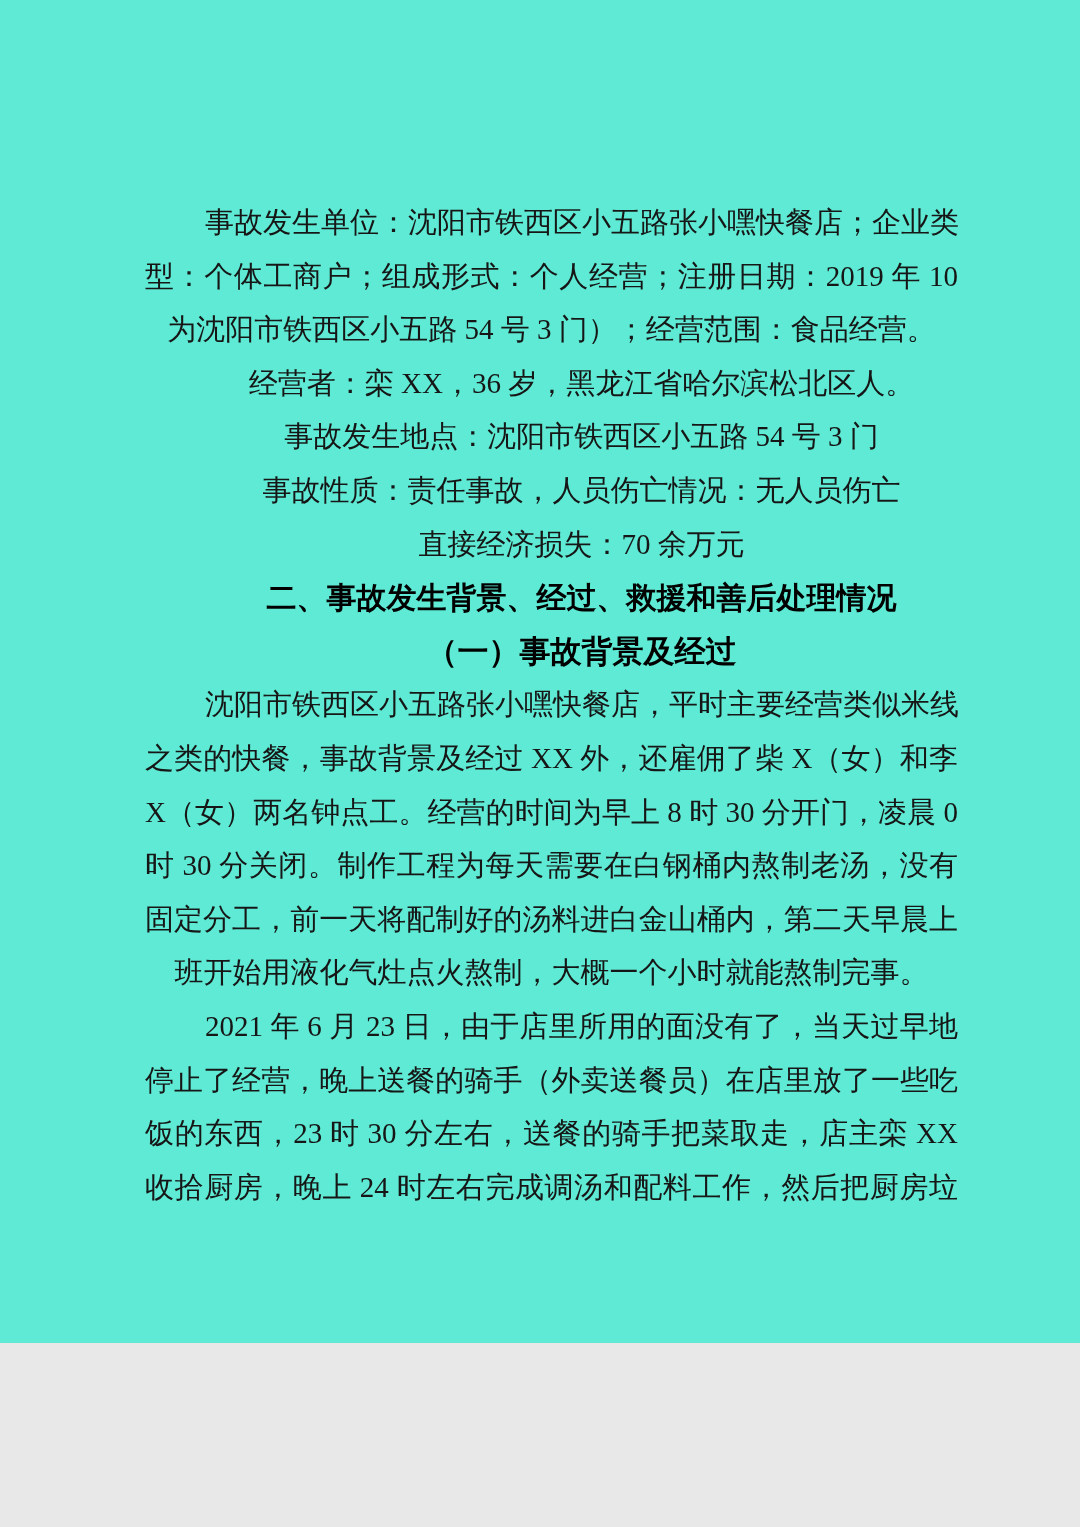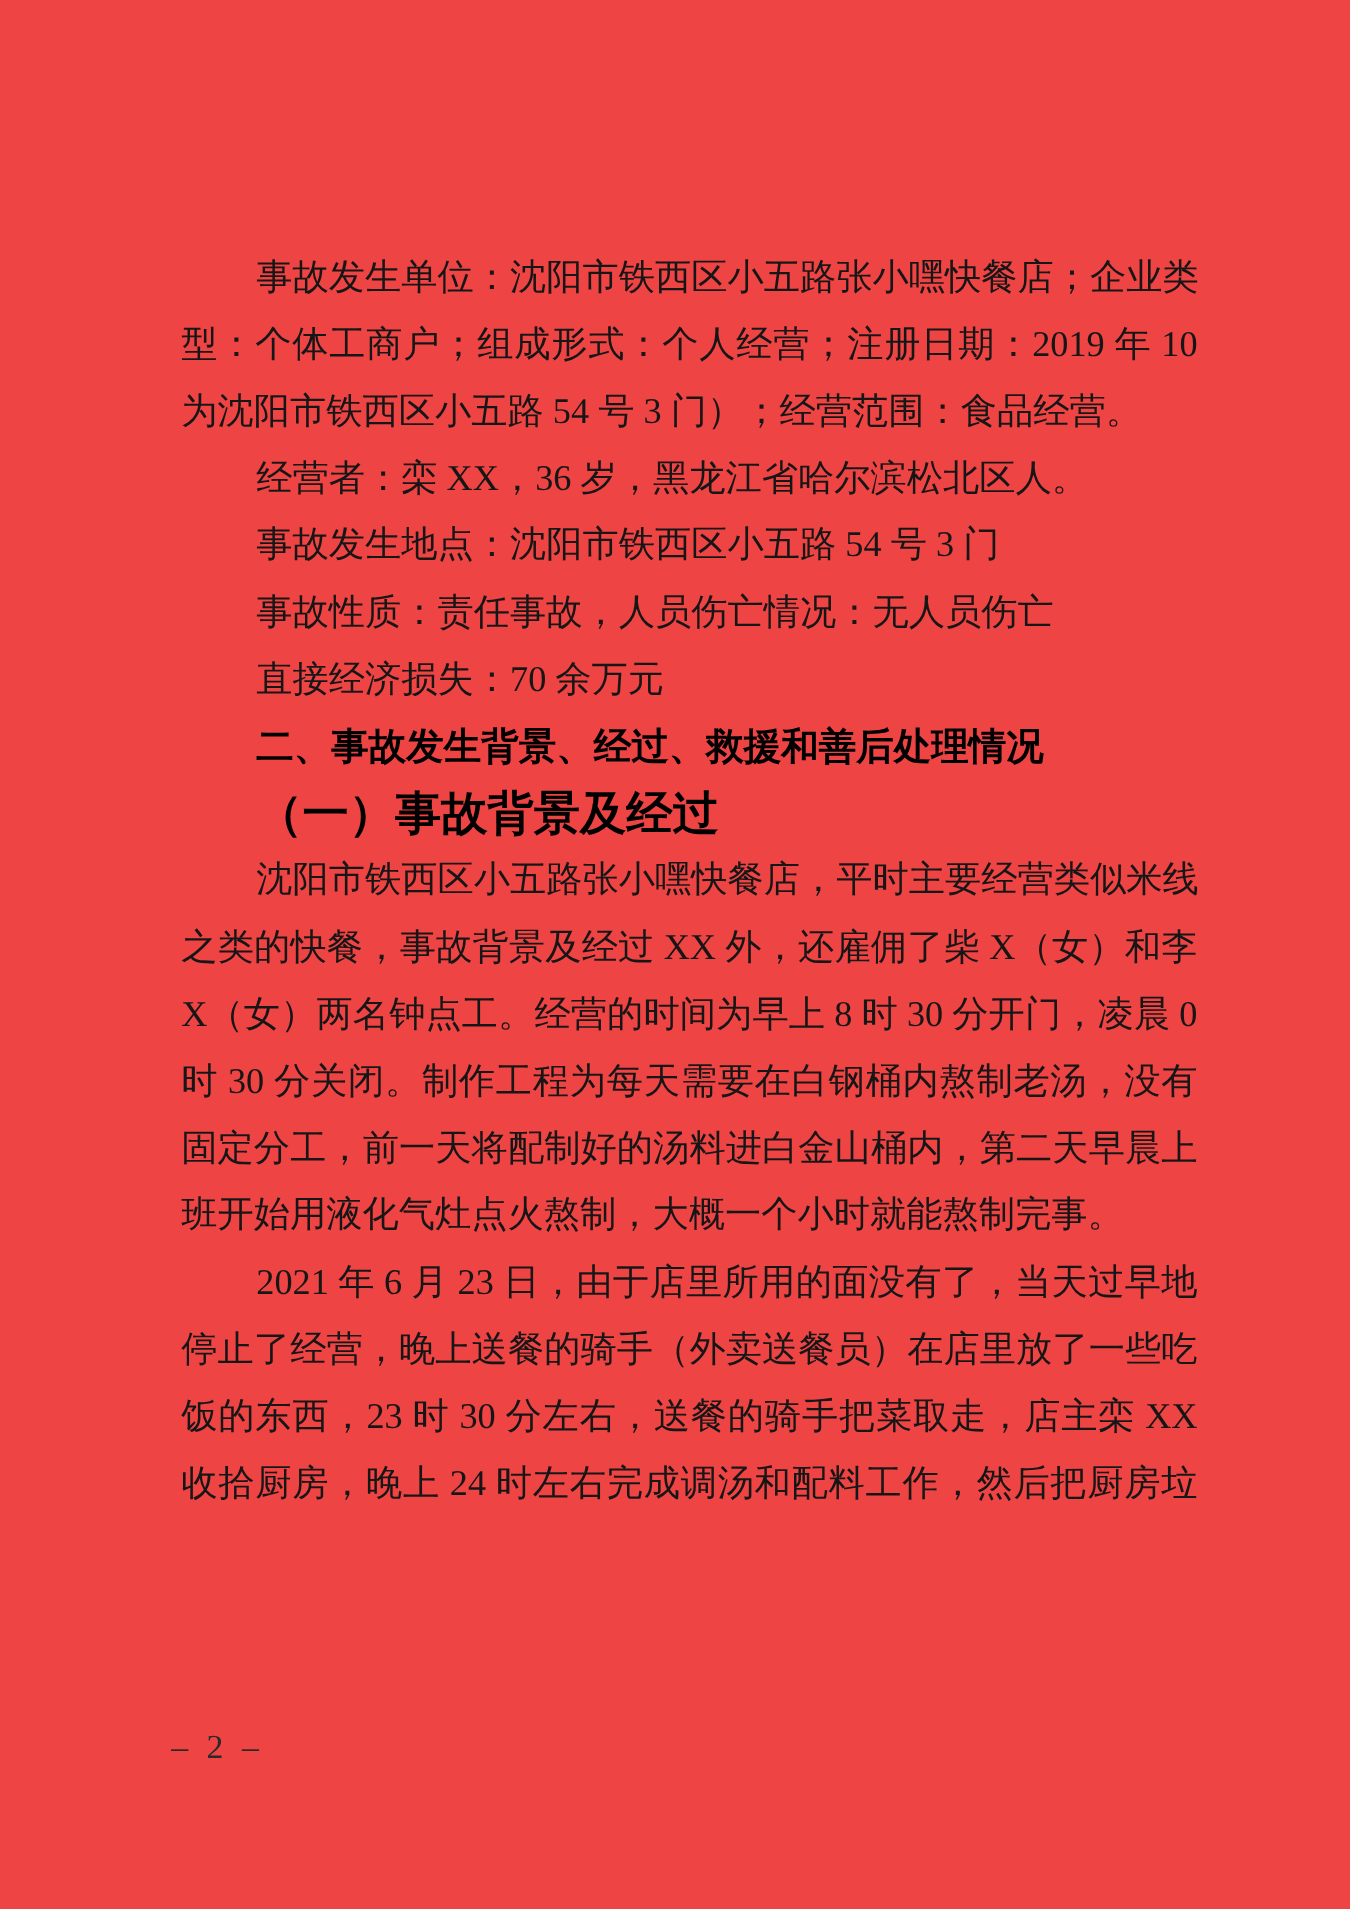--- a/index.html
+++ b/index.html
@@ -1,55 +1,55 @@
 <!DOCTYPE html>
 <html><head>
 <meta charset="utf-8">
 <style>
   html, body { margin: 0; padding: 0; background: #e8e8e8; }
   .page {
     position: relative;
     width: 1080px;
-    height: 1527px;
+    height: 1343px;
     margin: 0 auto;
-    background: #ef4444;
+    background: #5eead4;
     overflow: hidden;
   }
   .textblock {
     position: absolute;
     left: 145px;
     top: 196px;
     width: 813px;
   }
   .line {
     white-space: nowrap;
     overflow: hidden;
     height: 53.6px;
     line-height: 53.6px;
     font-family: "Liberation Serif", "DejaVu Serif", serif;
     font-size: 29px;
     color: #161616;
-    text-align: left;
+    text-align: center;
   }
   .j {                 
     text-align: justify;
     text-align-last: justify;
   }
   .in { text-indent: 60px; }   
   .hei {               
     font-family: "Liberation Sans", "DejaVu Sans", sans-serif;
     font-weight: 700;
     color: #000000;
     font-size: 30px;
   }
   .kai {               
     font-family: "Liberation Serif", "DejaVu Serif", serif;
     font-weight: 700;
     color: #000000;
-    font-size: 37px;
+    font-size: 31px;
   }
   .footer {
     position: absolute;
     left: 137px;
     top: 1375px;
     height: 44px;
     line-height: 44px;
     font-family: "Liberation Serif", "DejaVu Serif", serif;
     font-size: 27px;
     color: #2a2a2a;

